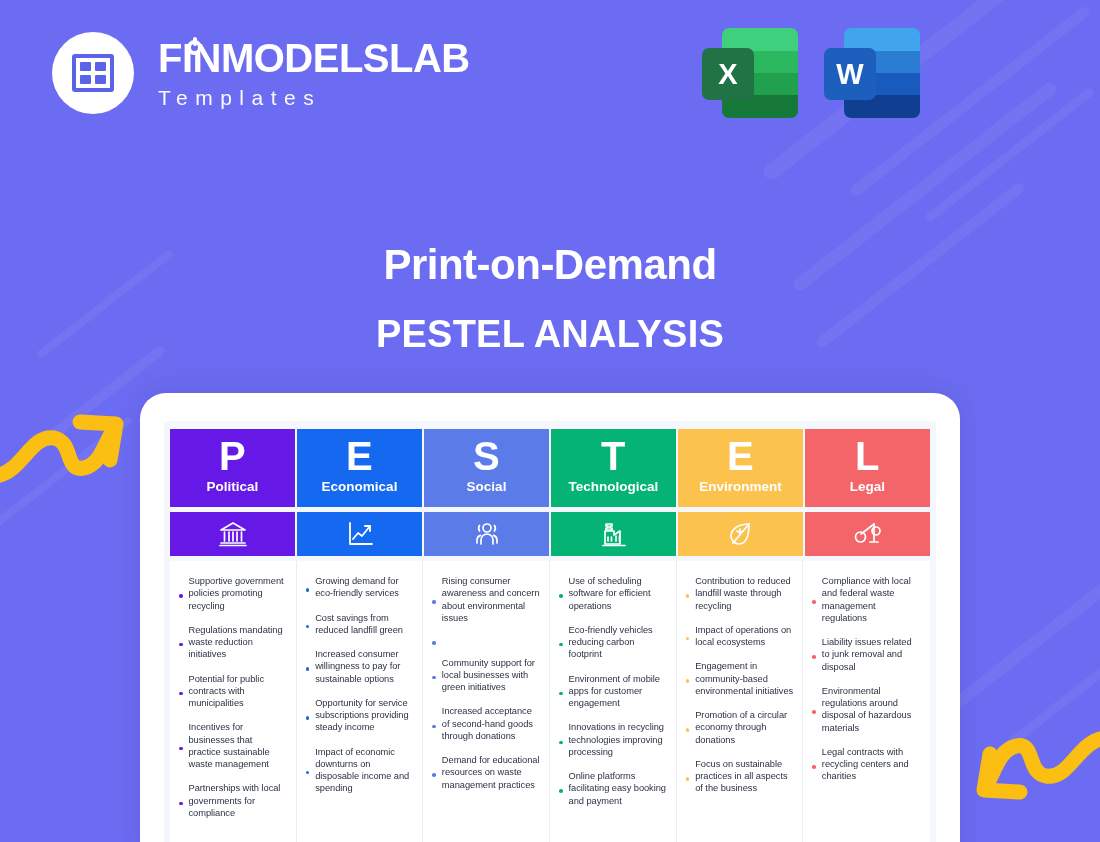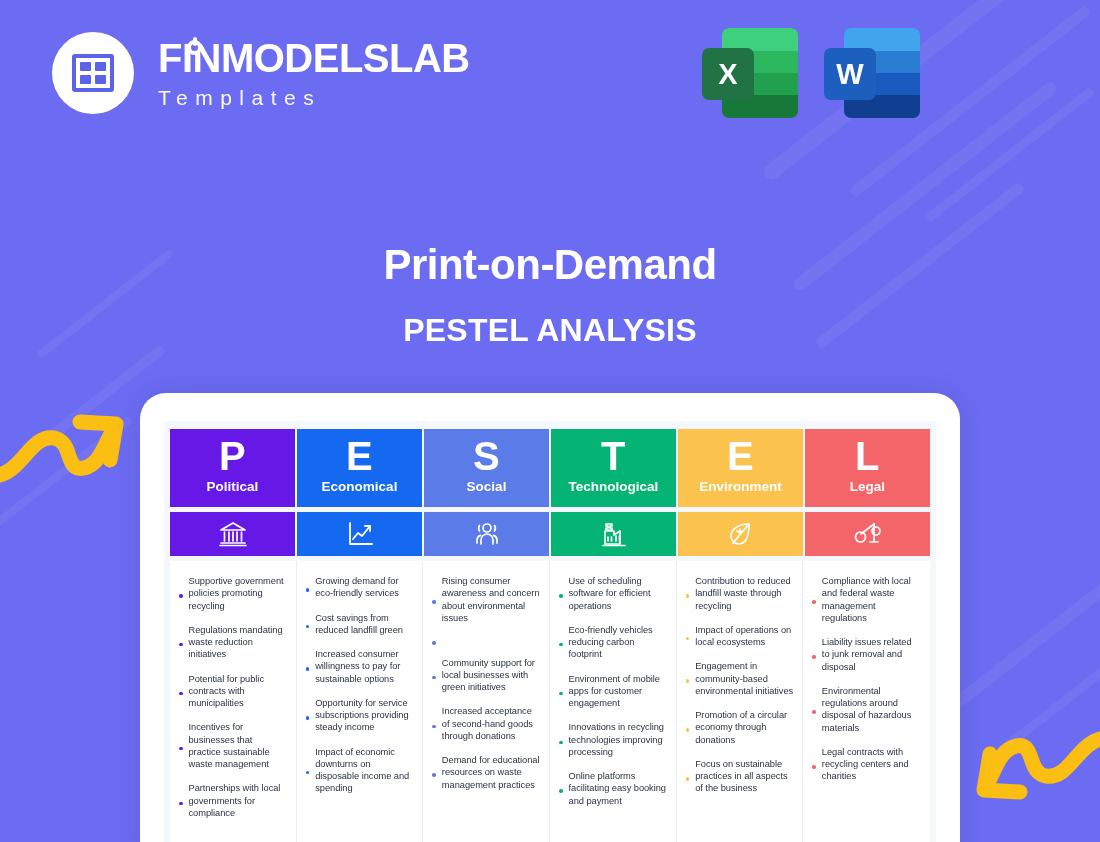--- a/index.html
+++ b/index.html
@@ -88,21 +88,21 @@
   .wd .p4 { height:23px; background:#103F91; }
   .wd .oi-badge { background:#1C5FBD; }
 
   
   .titles { position:absolute; left:0; top:200px; width:1100px; text-align:center;margin-top:40px; }
   .title-main {
     color:#ffffff; font-size:42px; font-weight:bold; letter-spacing:-0.5px;
     line-height:1.18;
   }
   .title-sub {
-    color:#ffffff; font-size:32px; font-weight:bold; letter-spacing:0.2px;
+    color:#ffffff; font-size:38px; font-weight:bold; letter-spacing:0.2px;
     margin-top:22px; line-height:1.18;
   }
 
   
   .arrow { position:absolute; pointer-events:none; }
   .arrow-left  { left:-8px;  top:398px; }
   .arrow-right { right:-8px; bottom:22px; }
 
   
   .tablet {

